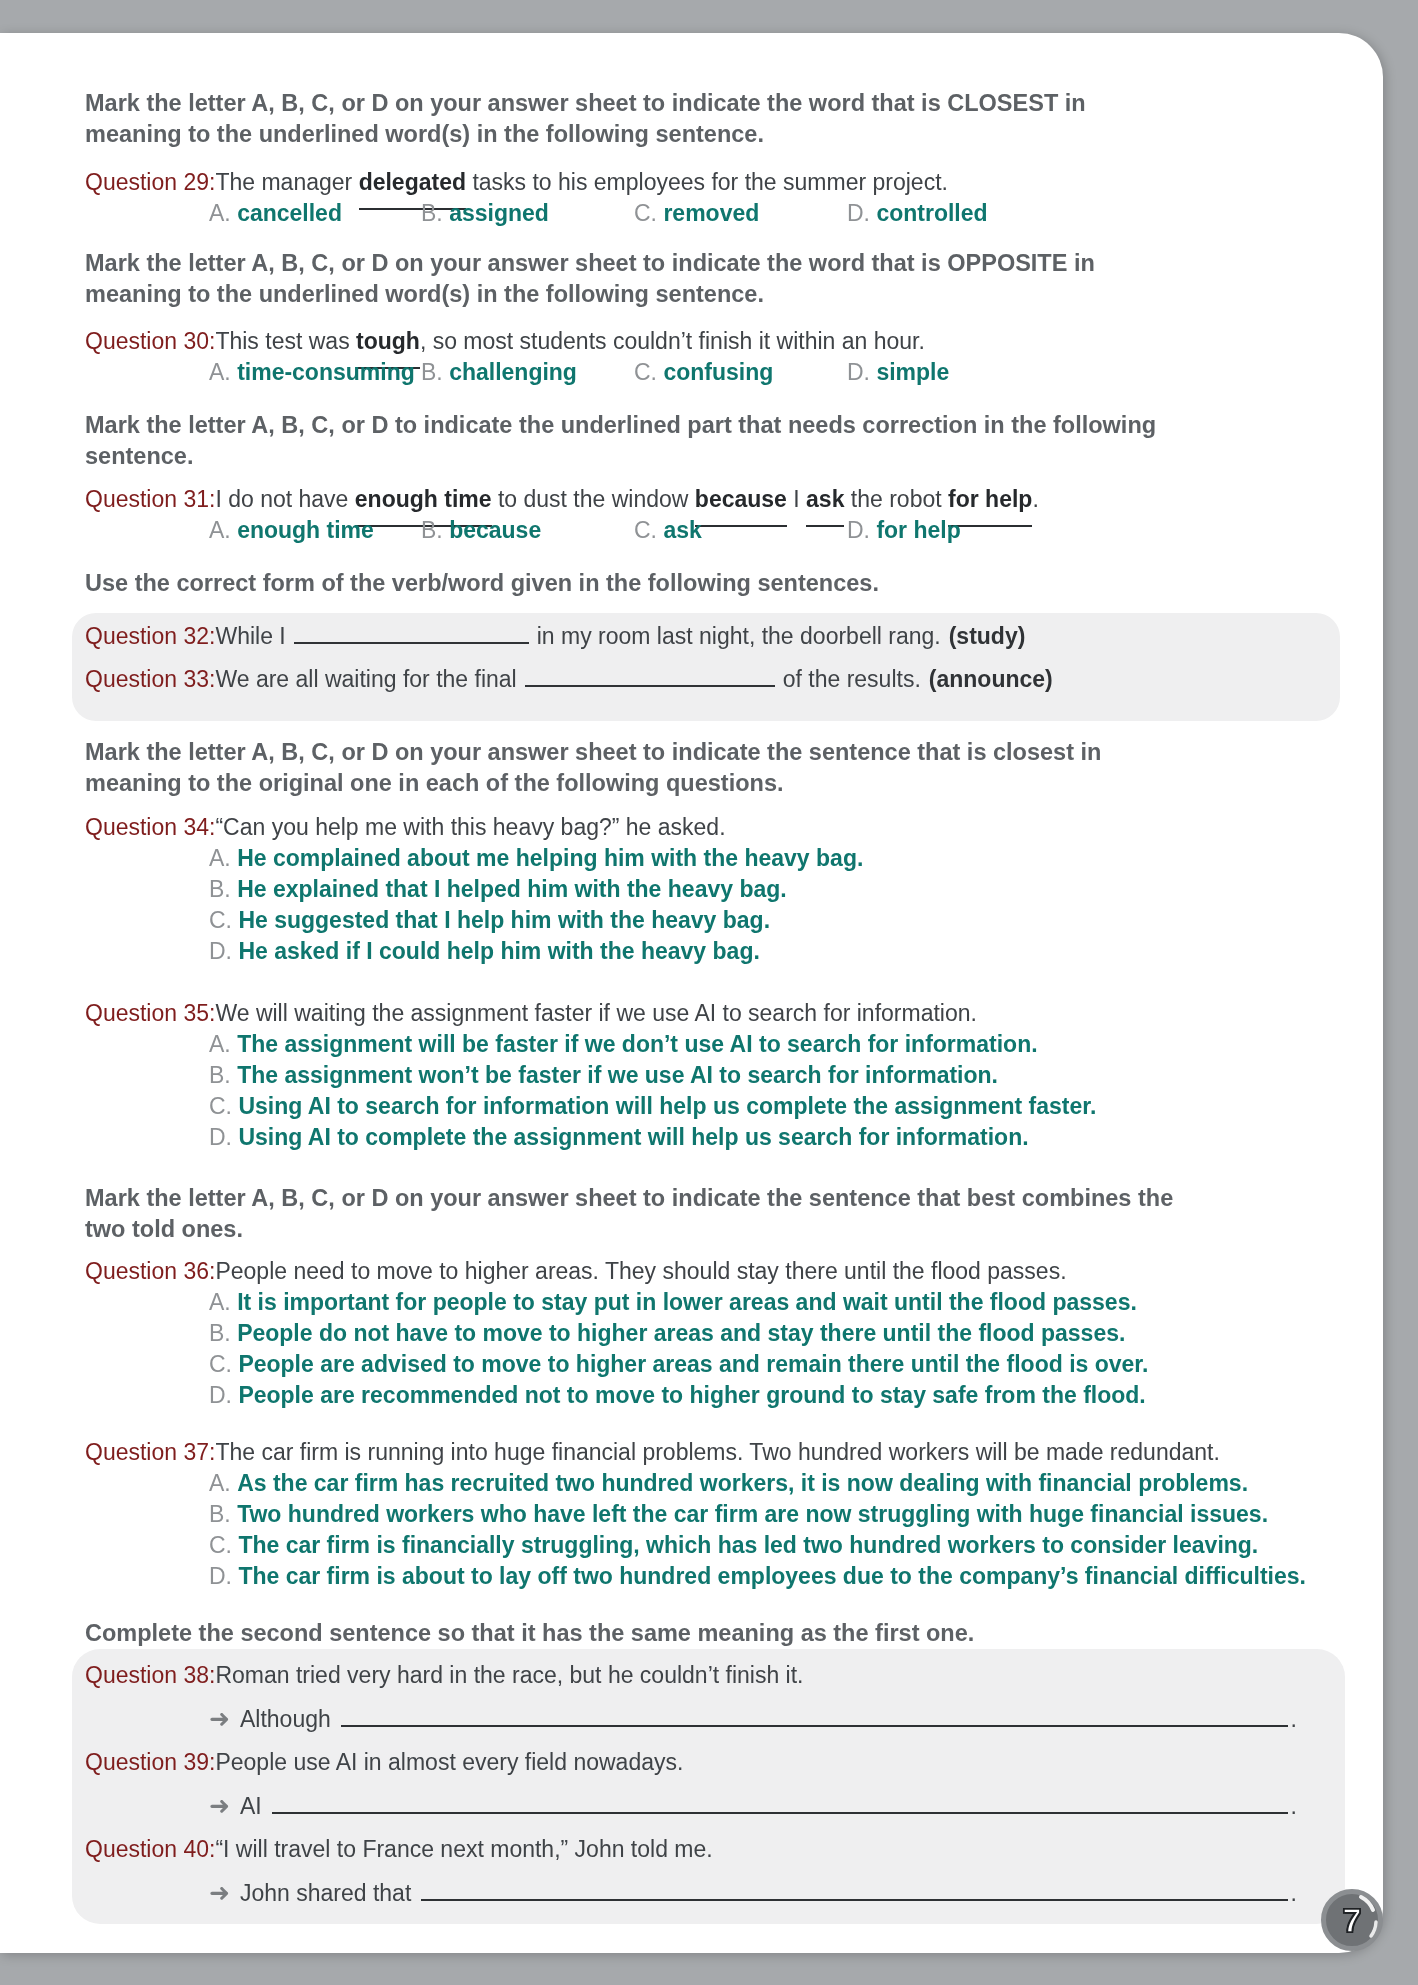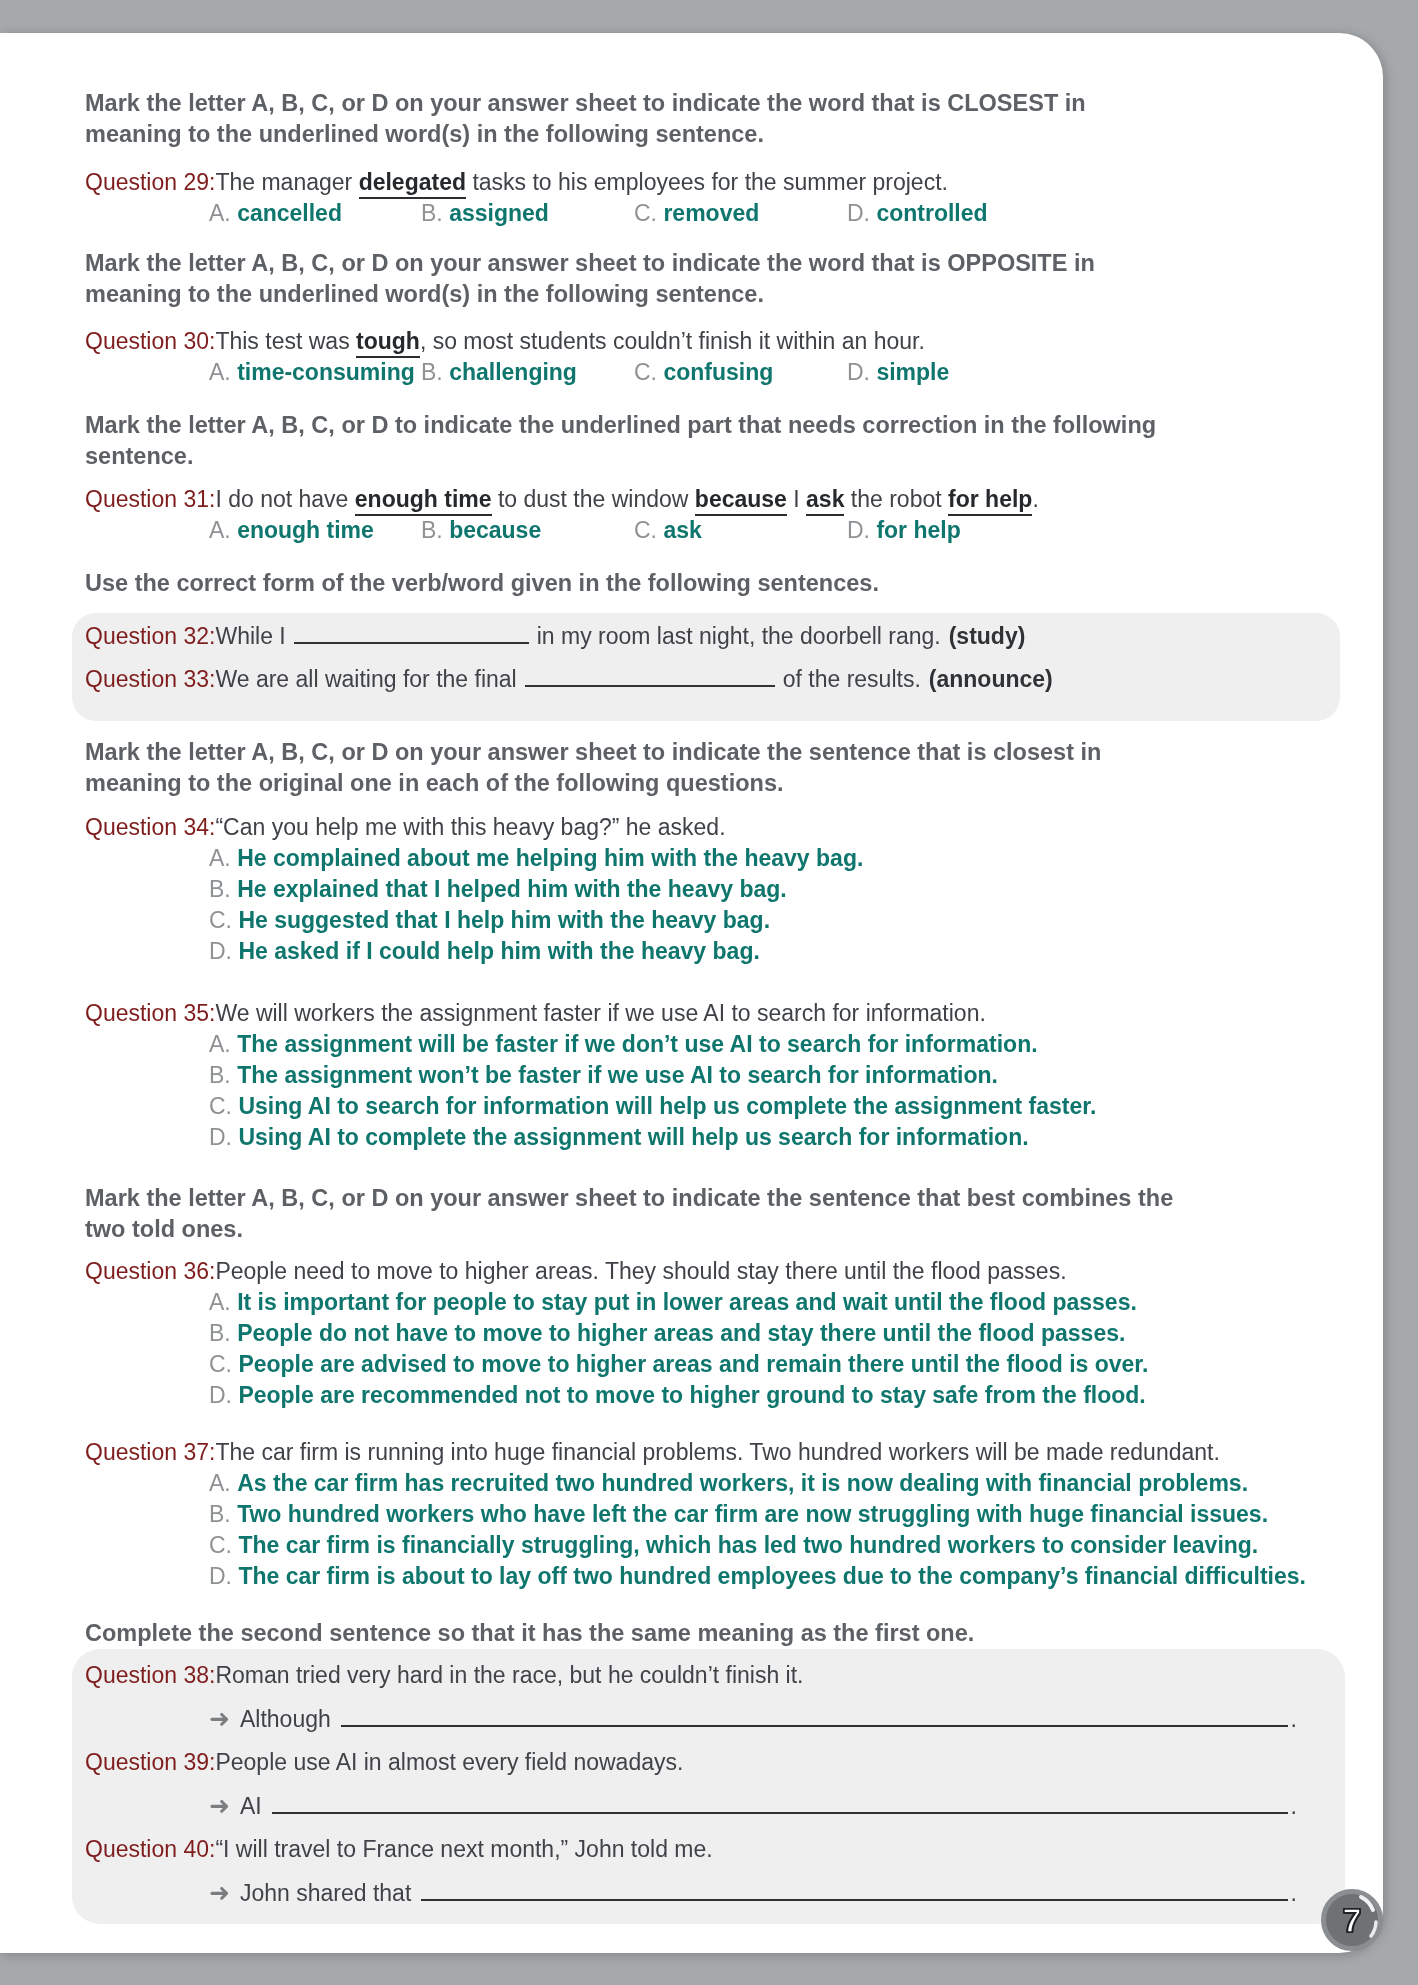--- a/index.html
+++ b/index.html
@@ -16,21 +16,21 @@
   }
   .content{
     position:absolute;left:85px;top:55px;width:1285px;
     font-size:23px;line-height:31px;color:#3f4347;
   }
   .hdr{font-weight:bold;color:#5d6165;font-size:23.5px;line-height:31px;}
   .hdr span{display:block;white-space:nowrap;}
   .qline{display:flex;align-items:baseline;white-space:nowrap;}
   .qlabel{color:#7f1d1d;min-width:122px;flex:none;}
   .qtext{color:#3f4347;}
-  .kw{font-weight:bold;color:#26292c;border-bottom:2px solid #2b2e31;padding-bottom:2px;}
+  .kw{font-weight:bold;color:#26292c;border-bottom:2px solid #2b2e31;padding-bottom:13px;}
   .opts4{display:grid;grid-template-columns:212px 213px 213px auto;margin-left:124px;white-space:nowrap;}
   .optlist{margin-left:124px;}
   .optline{white-space:nowrap;}
   .letter{color:#8f9295;}
   .otext{color:#0f766e;font-weight:bold;}
   .graybox{background:#efeff0;box-sizing:border-box;margin-left:-13px;}
   .box1{width:1268px;border-radius:24px;padding:8px 0 26px 13px;}
   .box2{width:1273px;border-radius:28px;padding:11px 48px 15px 13px;}
   .blank-inline{display:inline-block;border-bottom:2px solid #303336;margin:0 8px;}
   .vb{font-weight:bold;color:#303336;margin-left:8px;}
@@ -132,21 +132,21 @@
       <div class="optlist">
         <div class="optline"><span class="letter">A.</span> <span class="otext">He complained about me helping him with the heavy bag.</span></div>
         <div class="optline"><span class="letter">B.</span> <span class="otext">He explained that I helped him with the heavy bag.</span></div>
         <div class="optline"><span class="letter">C.</span> <span class="otext">He suggested that I help him with the heavy bag.</span></div>
         <div class="optline"><span class="letter">D.</span> <span class="otext">He asked if I could help him with the heavy bag.</span></div>
       </div>
     </div>
     <div style="margin-top:31px">
       <div class="qline">
         <span class="qlabel">Question 35:</span>
-        <span class="qtext">We will workers the assignment faster if we use AI to search for information.</span>
+        <span class="qtext">We will waiting the assignment faster if we use AI to search for information.</span>
       </div>
       <div class="optlist">
         <div class="optline"><span class="letter">A.</span> <span class="otext">The assignment will be faster if we don’t use AI to search for information.</span></div>
         <div class="optline"><span class="letter">B.</span> <span class="otext">The assignment won’t be faster if we use AI to search for information.</span></div>
         <div class="optline"><span class="letter">C.</span> <span class="otext">Using AI to search for information will help us complete the assignment faster.</span></div>
         <div class="optline"><span class="letter">D.</span> <span class="otext">Using AI to complete the assignment will help us search for information.</span></div>
       </div>
     </div>
 
     <div class="hdr" style="margin-top:30px">

